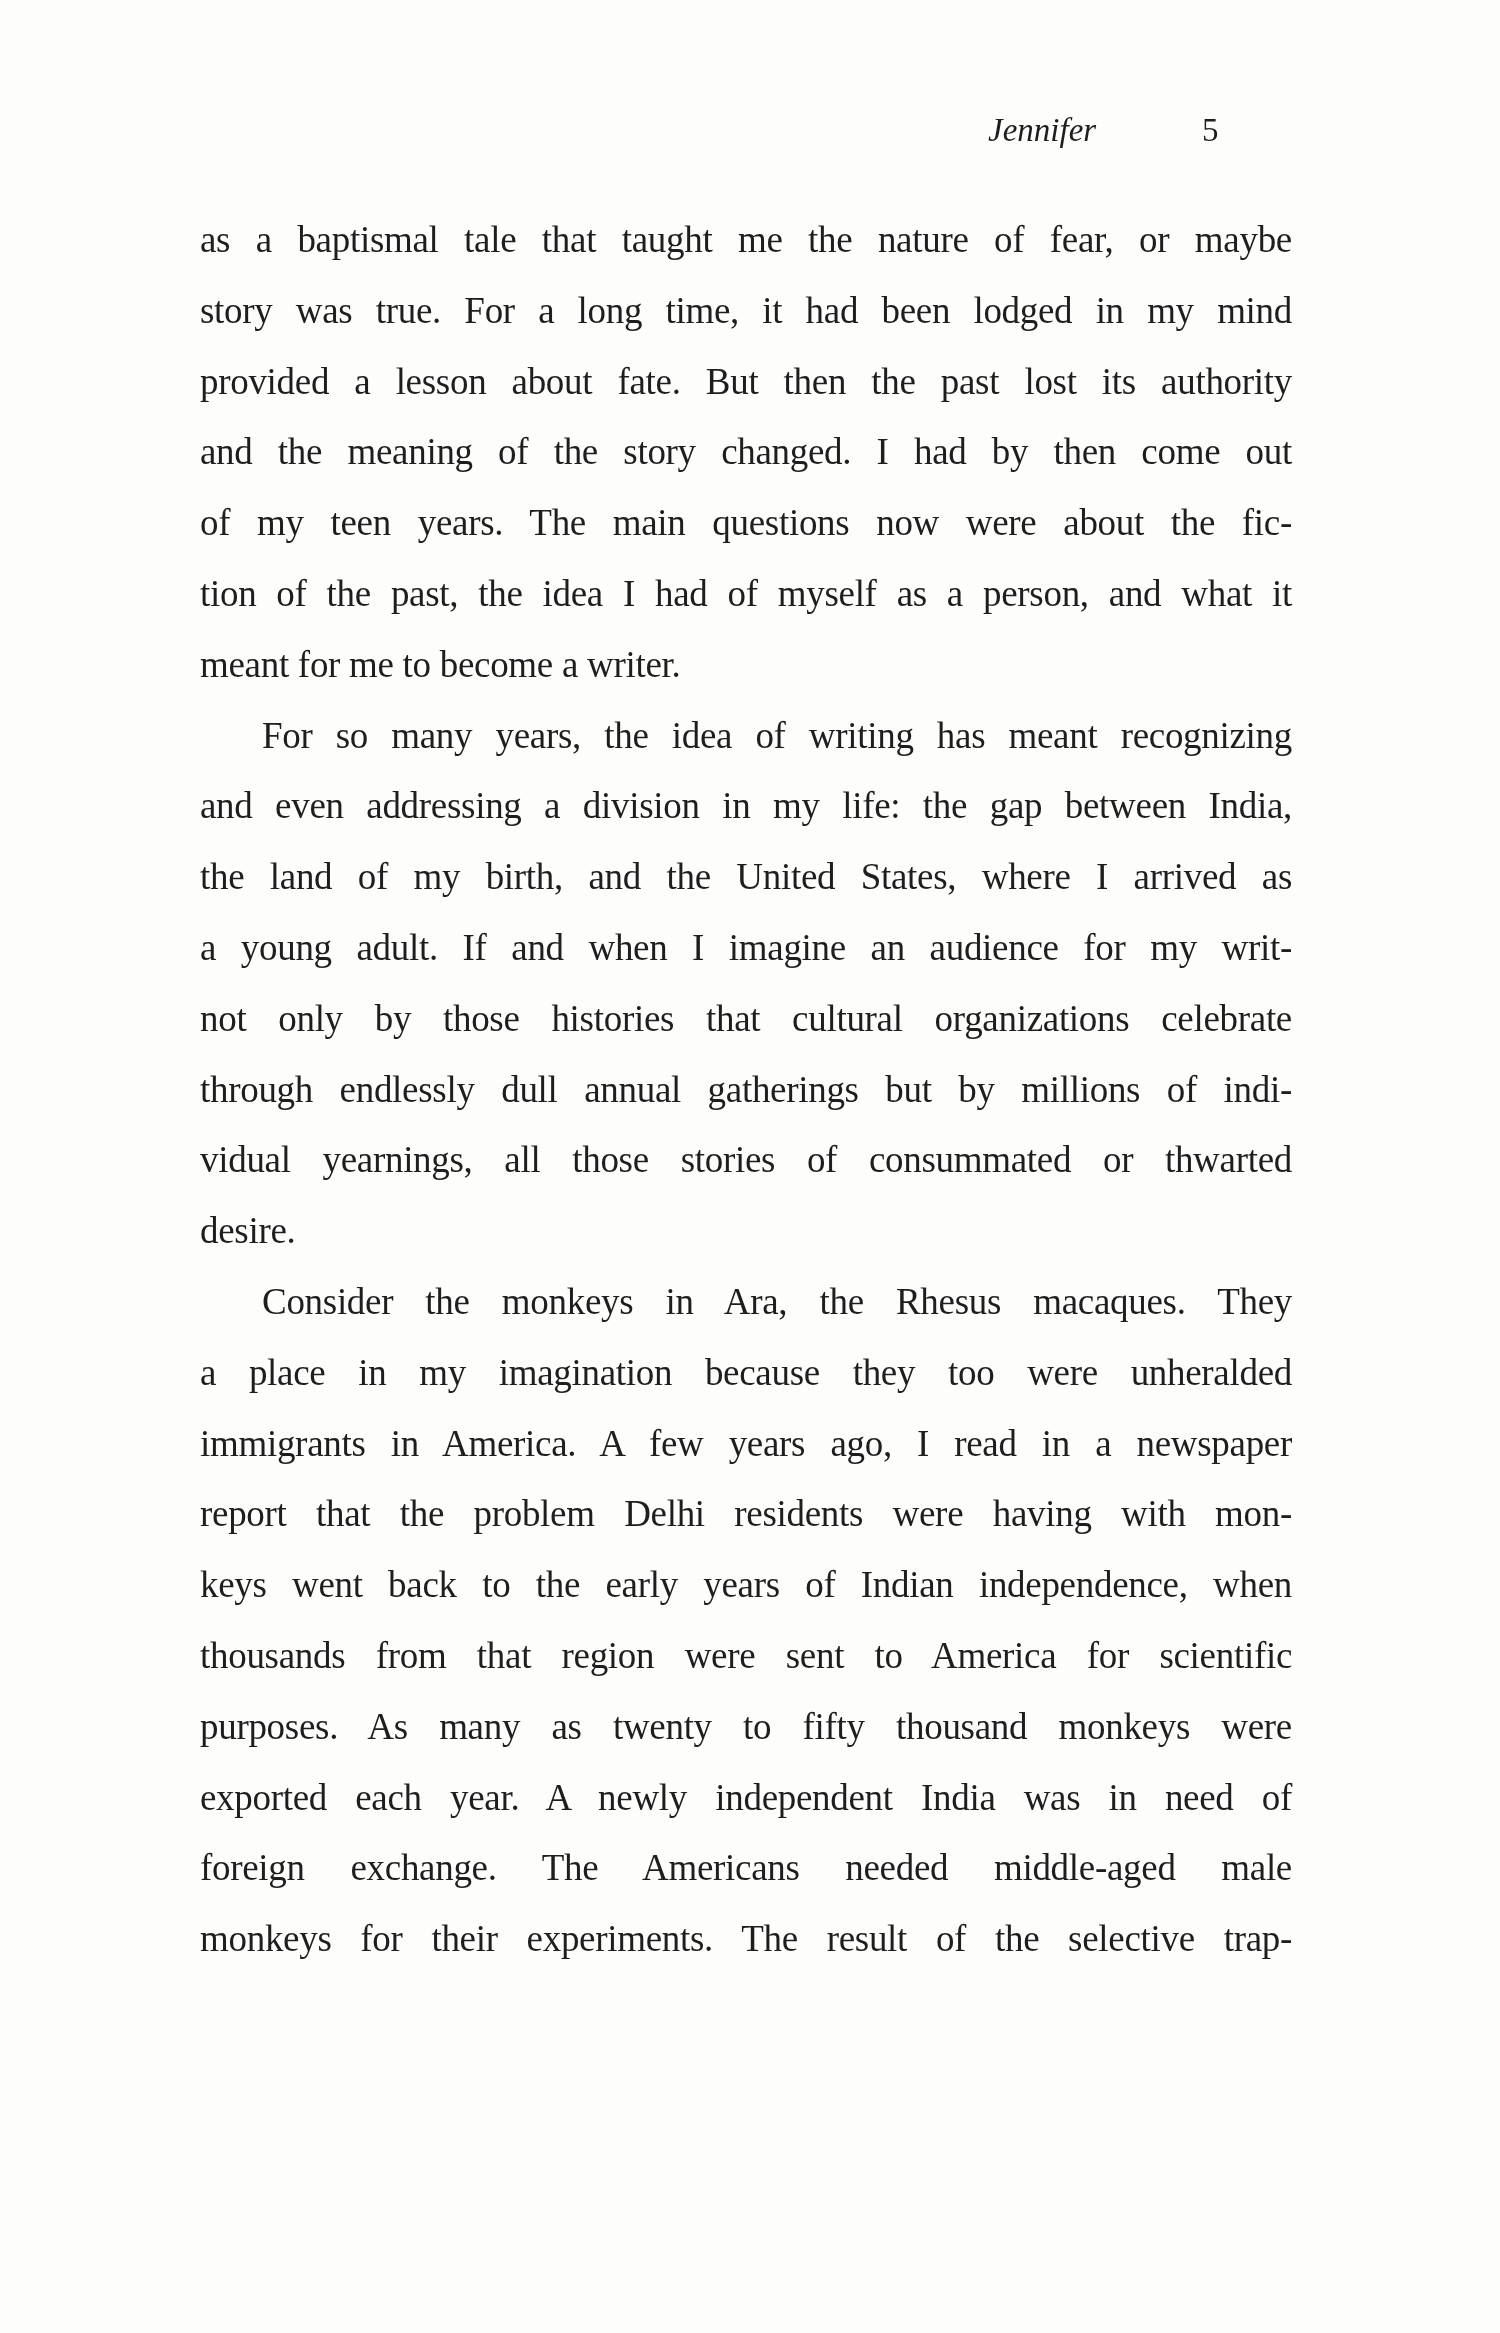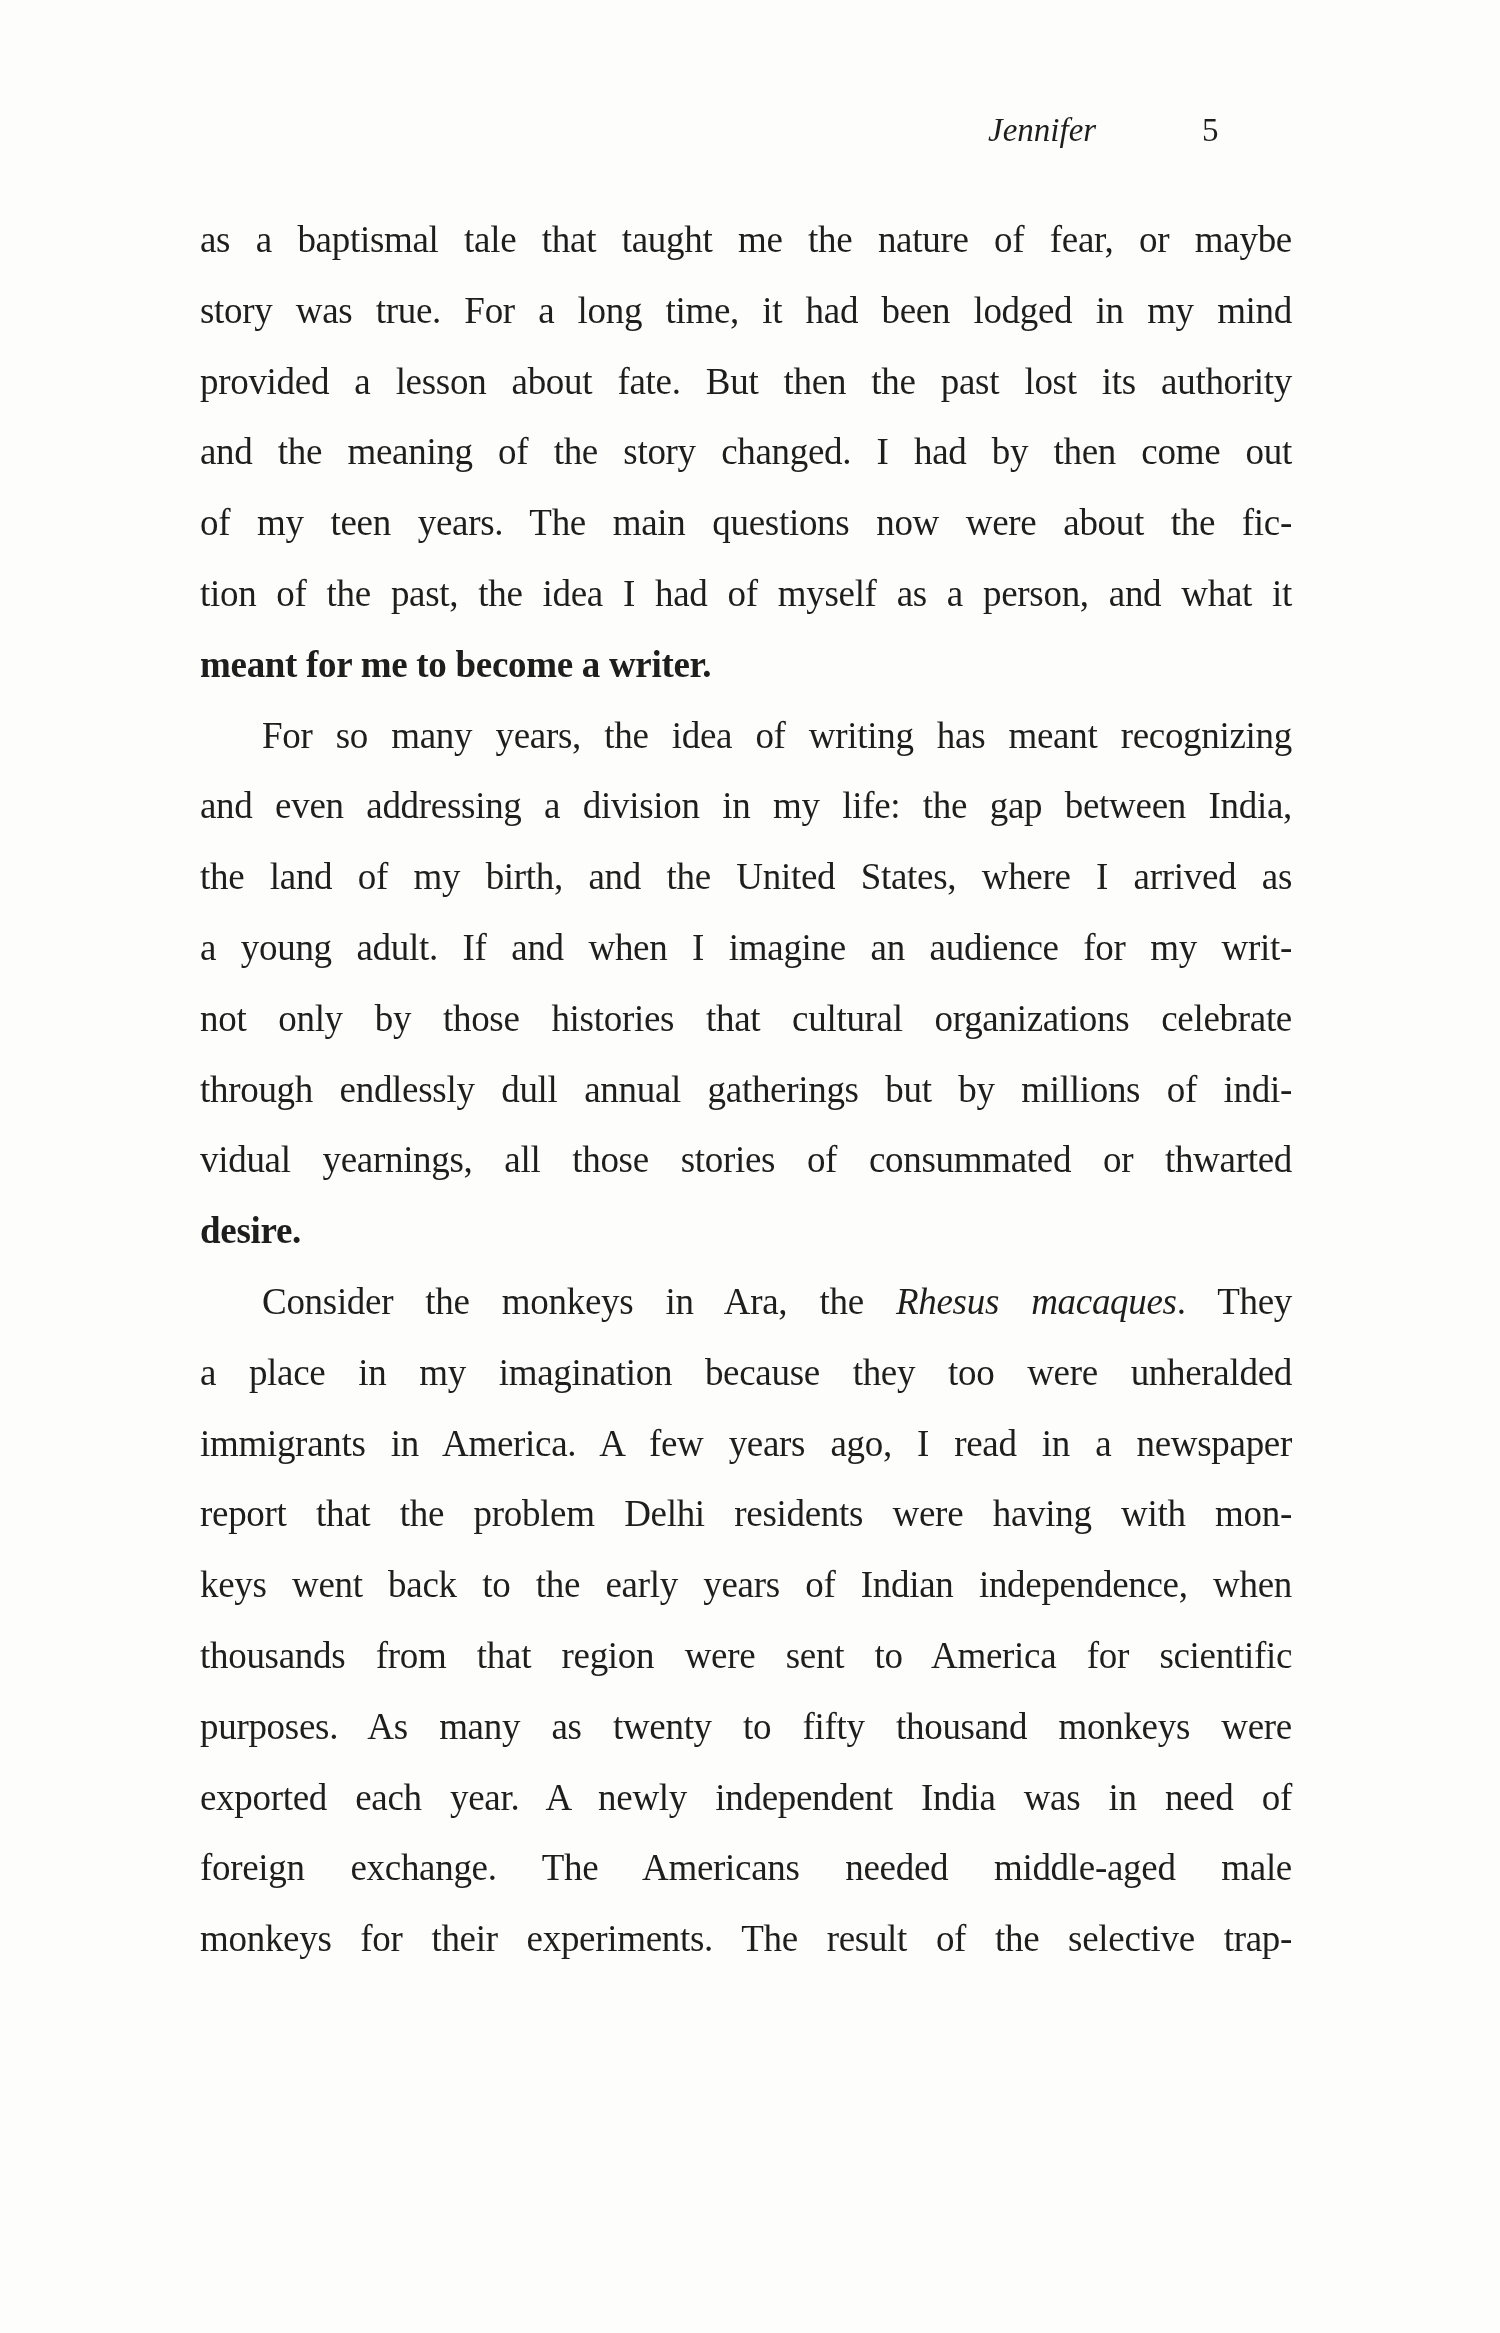--- a/index.html
+++ b/index.html
@@ -16,23 +16,23 @@
   .page-num {
     position: absolute; left: 1202px; top: 0; font-size: 33px; line-height: 44px;
   }
   .body {
     position: absolute; left: 200px; top: 205px; width: 1092px;
   }
   .line {
     display: block; height: 70.8px; line-height: 70.8px; font-size: 37px; white-space: nowrap;
     text-align: justify; text-align-last: justify; letter-spacing: -0.3px;
   }
-  .line.last { text-align-last: left; font-weight: bold; }
+  .line.last { text-align-last: left; }
   .line.indent { padding-left: 62px; }
-  .it { font-style: italic; }
+  .it { }
 </style>
 </head>
 <body>
 
 <div class="header">
   <span class="running-head">Jennifer</span>
   <span class="page-num">5</span>
 </div>
 
 <div class="body">

